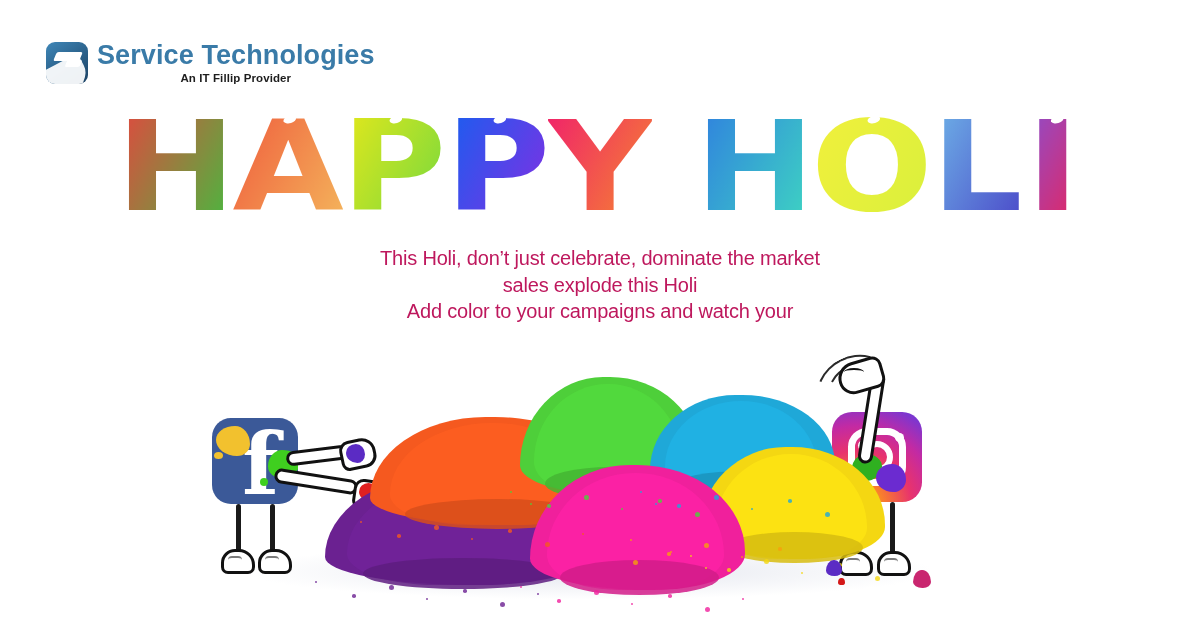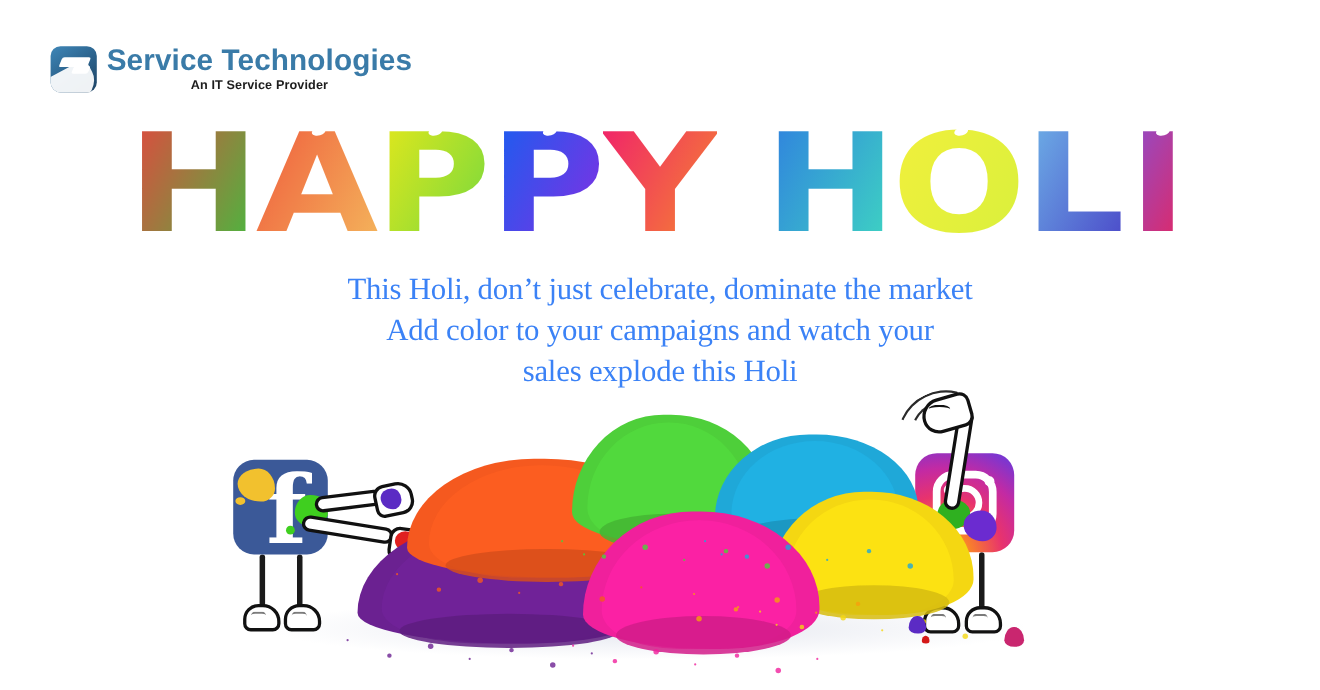--- a/index.html
+++ b/index.html
@@ -78,24 +78,24 @@
     content: "";
     position: absolute; left: 46%; top: 11px;
     width: 11px; height: 7px; border-radius: 50%;
     background: #ffffff; transform: rotate(-18deg);
   }
 
   
   #tagline {
     position: absolute; left: 0; right: 0; top: 245px;
     text-align: center;
-    color: #3b82f6;
-    font-size: 28px;
+    color: #be185d;
+    font-size: 20px;
     line-height: 1.33;
-    font-family: Liberation Serif, serif;
+    font-family: Liberation Sans, sans-serif;
     letter-spacing: -0.2px;
   }
   #tagline div { white-space: nowrap; }
 
   
   #scene {
     position: absolute; left: 0; top: 355px;
     width: 1200px; height: 272px;
   }
   .pile {
@@ -195,41 +195,41 @@
 <div id="poster">
 
   <div id="logo-block">
     <div id="logo-mark">
       <div class="swoosh-a"></div>
       <div class="swoosh-b"></div>
       <div class="swoosh-c"></div>
     </div>
     <div id="logo-text">
       <div id="logo-name">Service Technologies</div>
-      <div id="logo-tagline">An IT Service Provider</div>
+      <div id="logo-tagline">An IT Fillip Provider</div>
     </div>
   </div>
 
   <div id="headline">
       <span class="hl-letter" style="background-image: linear-gradient(115deg, rgb(232, 67, 63) 0%, rgb(63, 191, 63) 100%);">H</span>
       <span class="hl-letter" style="background-image: linear-gradient(115deg, rgb(239, 90, 60) 0%, rgb(244, 182, 92) 100%);">A</span>
       <span class="hl-letter" style="background-image: linear-gradient(115deg, rgb(232, 232, 26) 0%, rgb(111, 216, 64) 100%);">P</span>
       <span class="hl-letter" style="background-image: linear-gradient(115deg, rgb(21, 96, 240) 0%, rgb(138, 43, 226) 100%);">P</span>
       <span class="hl-letter" style="background-image: linear-gradient(115deg, rgb(240, 33, 107) 0%, rgb(245, 138, 46) 100%);">Y</span>
       <span class="hl-space"></span>
       <span class="hl-letter" style="background-image: linear-gradient(115deg, rgb(47, 125, 224) 0%, rgb(63, 217, 192) 100%);">H</span>
       <span class="hl-letter" style="background-image: linear-gradient(115deg, rgb(242, 240, 60) 0%, rgb(216, 240, 60) 100%);">O</span>
       <span class="hl-letter" style="background-image: linear-gradient(115deg, rgb(111, 182, 232) 0%, rgb(74, 70, 200) 100%);">L</span>
       <span class="hl-letter" style="background-image: linear-gradient(115deg, rgb(138, 79, 208) 0%, rgb(232, 36, 92) 100%);">I</span>
     </div>
 
   <div id="tagline">
     <div>This Holi, don’t just celebrate, dominate the market</div>
+    <div>sales explode this Holi</div>
     <div>Add color to your campaigns and watch your</div>
-    <div>sales explode this Holi</div>
   </div>
 
   <div id="scene">
     <div class="shadow-floor"></div>
     <div id="pile-host">
         <div class="pile" style="left: 325px; top: 118px; width: 270px; height: 112px; background: rgb(107, 33, 145); z-index: 1;"></div>
         <div class="speck" style="width: 2px; height: 2px; background: rgb(107, 33, 145); left: 315px; top: 226px; opacity: 0.8; z-index: 20;"></div>
         <div class="speck" style="width: 3.6px; height: 3.6px; background: rgb(107, 33, 145); left: 352px; top: 239px; opacity: 0.8; z-index: 20;"></div>
         <div class="speck" style="width: 5.2px; height: 5.2px; background: rgb(107, 33, 145); left: 389px; top: 230px; opacity: 0.8; z-index: 20;"></div>
         <div class="speck" style="width: 2px; height: 2px; background: rgb(107, 33, 145); left: 426px; top: 243px; opacity: 0.8; z-index: 20;"></div>

